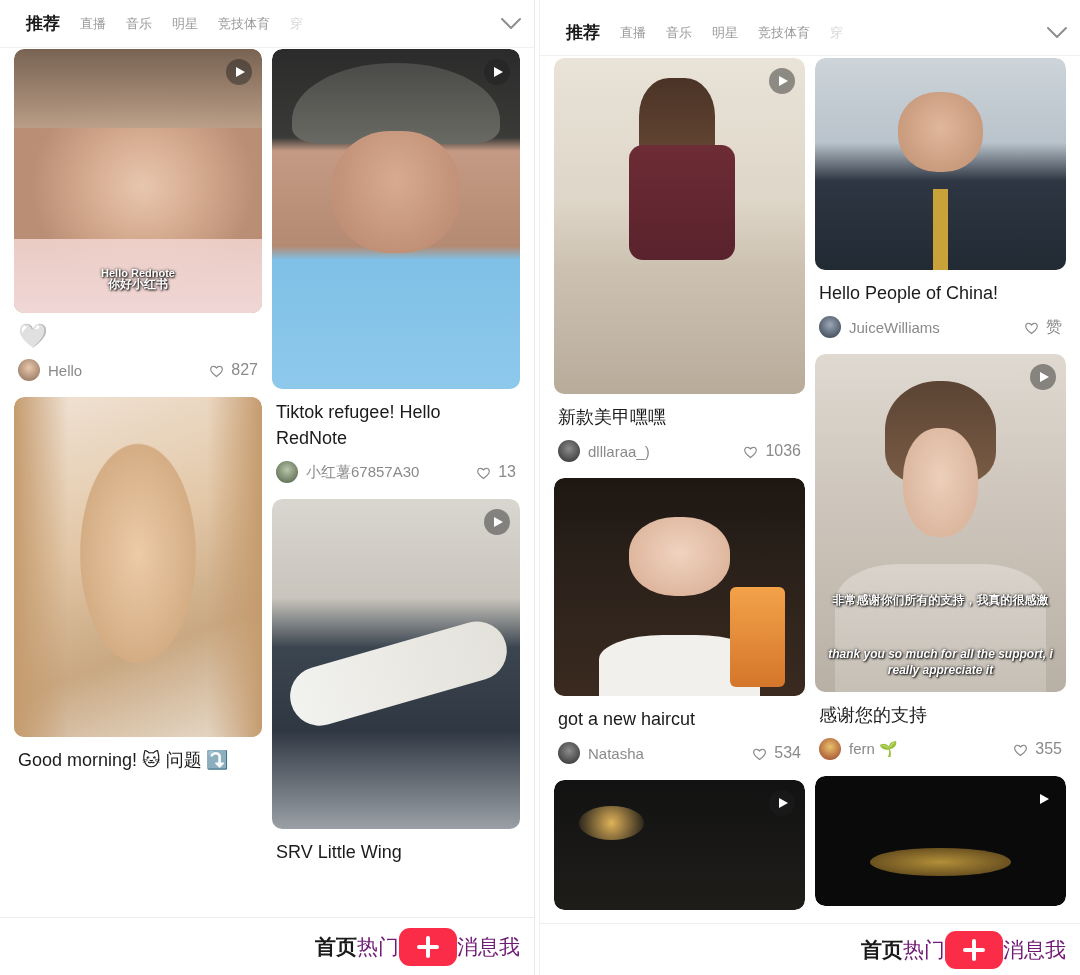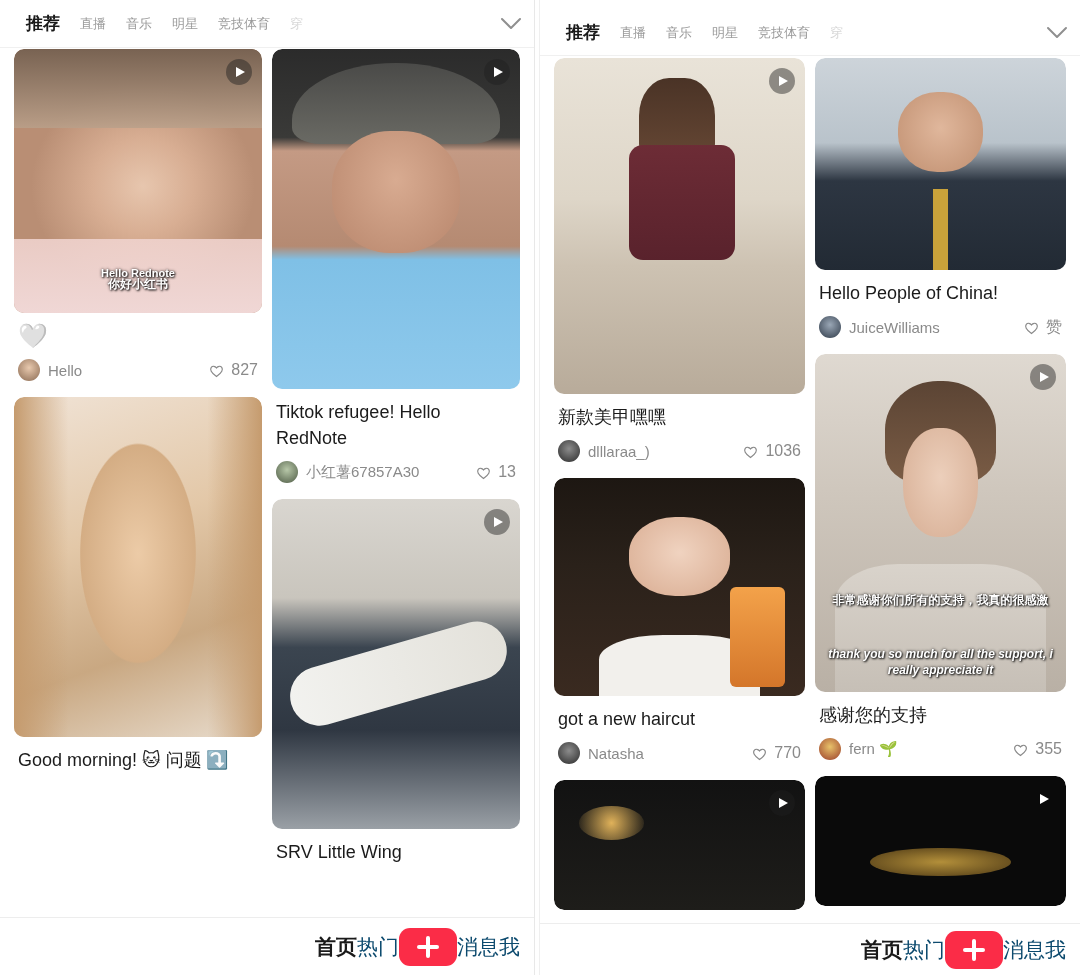--- a/index.html
+++ b/index.html
@@ -107,21 +107,21 @@
   .heart-o { width:17px; height:17px; display:block; }
 
   
   .bottomnav {
     position: absolute; left: 0; right: 0; bottom: 0;
     height: 58px; background: #fff; border-top: 1px solid #ededed;
     display: flex; align-items: center; justify-content: flex-end;
     padding: 0 14px;
   }
   .panel-right .bottomnav { height: 52px; }
-  .nav-item { font-size: 21px; color: #0c4a6e; white-space: nowrap; }
+  .nav-item { font-size: 21px; color: #701a75; white-space: nowrap; }
   .nav-item.active { color: #1a1a1a; font-weight: bold; }
   .nav-plus {
     width: 58px; height: 38px; border-radius: 11px; background: #fb2c47;
     display: flex; align-items: center; justify-content: center;
     position: relative; flex: 0 0 58px;
   }
   .nav-plus .h { position:absolute; width: 22px; height: 4px; background:#fff; border-radius:2px;}
   .nav-plus .v { position:absolute; width: 4px; height: 22px; background:#fff; border-radius:2px;}
 
   
@@ -350,21 +350,21 @@
           </div>
           <div class="card-body">
             <div class="card-title">got a new haircut</div>
             <div class="card-meta">
               <div class="avatar av5"></div>
               <div class="author">Natasha</div>
               <div class="likes">
                 <svg class="heart-o" viewBox="0 0 24 24">
                     <path d="M12 20.5 C4 15 2.5 10.6 4.6 7.7 C6.4 5.2 10 5.6 12 8.3 C14 5.6 17.6 5.2 19.4 7.7 C21.5 10.6 20 15 12 20.5 Z" fill="none" stroke="#8a8a8a" stroke-width="1.7"></path>
                   </svg>
-                <span>770</span>
+                <span>534</span>
               </div>
             </div>
           </div>
         </div>
 
         <div class="card">
           <div class="thumb img-darkroom" style="height:130px">
             <div class="glow"></div>
             <div class="play-btn">
                 <div class="play-tri"></div>

